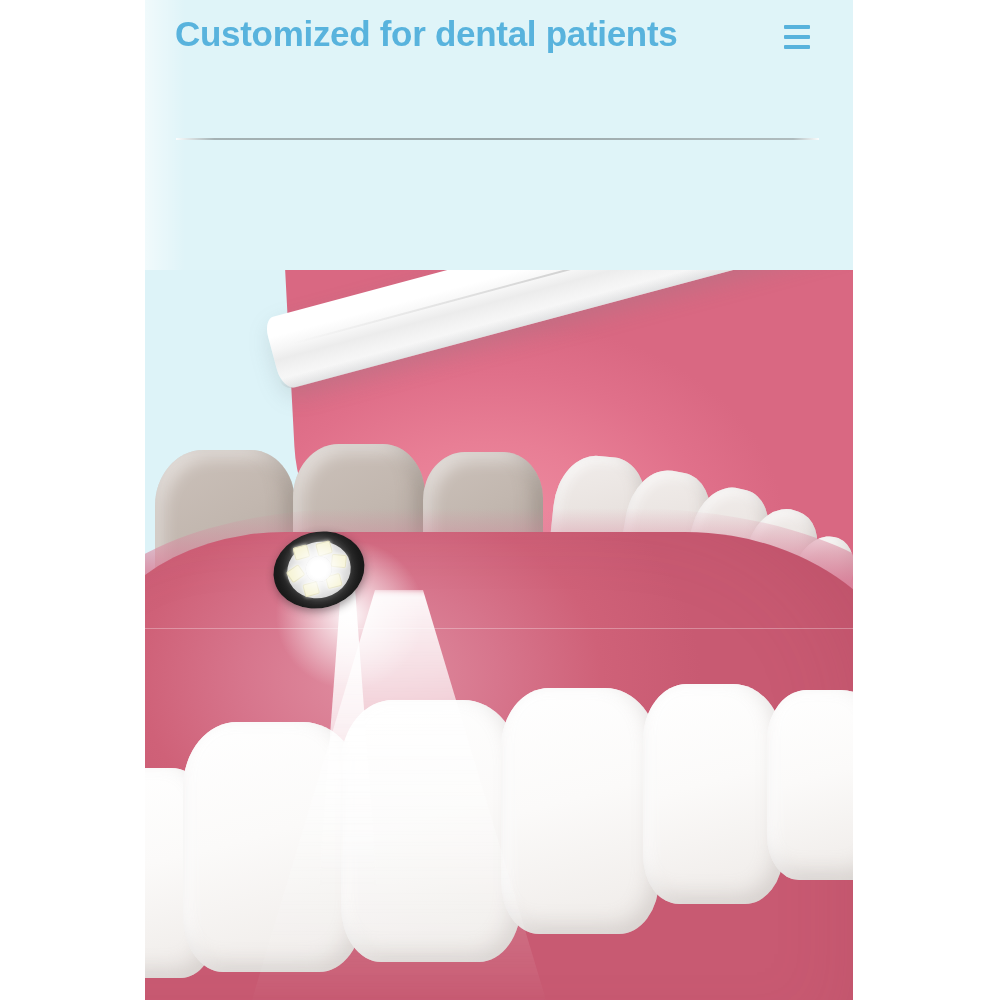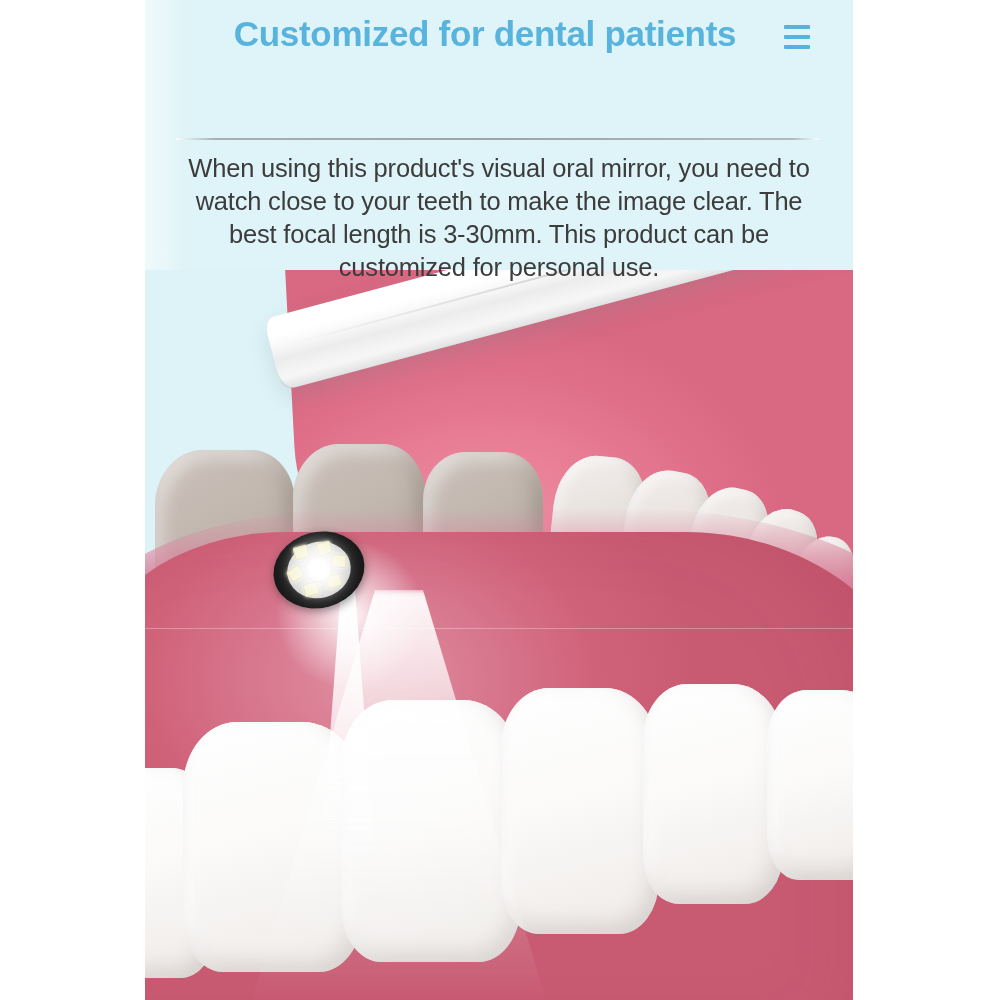--- a/index.html
+++ b/index.html
@@ -40,21 +40,20 @@
   }
 
   
   .header {
     position: absolute;
     left: 145px;
     top: 0;
     width: 708px;
     height: 300px;
     z-index: 40;
-    text-align: center;
   }
   .headline {
     position: absolute;
     left: 30px;
     width: 620px;
     color: #58b3dd;
     font-weight: bold;
     font-size: 35px;
     letter-spacing: -0.3px;
     line-height: 1.0;
@@ -409,16 +408,15 @@
     <div class="headline l1">Customized for dental patients</div>
 
     <div class="menu-icon">
       <span></span>
       <span></span>
       <span></span>
     </div>
 
     <div class="divider"></div>
 
-    <div class="body-copy">When using this product's visual oral mirror, you need to watch close to your teeth to make the image clear. The best focal length is 3-30mm. This product can be customized for personal use.</div>
   </div>
 
 </div>
 
 </body></html>

